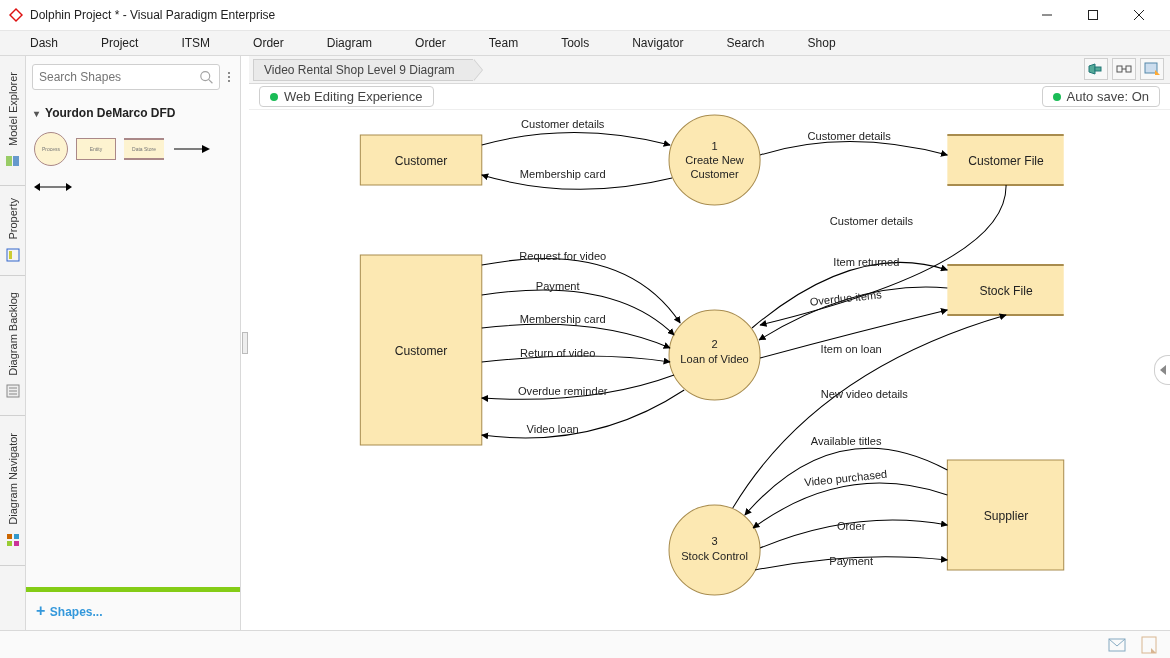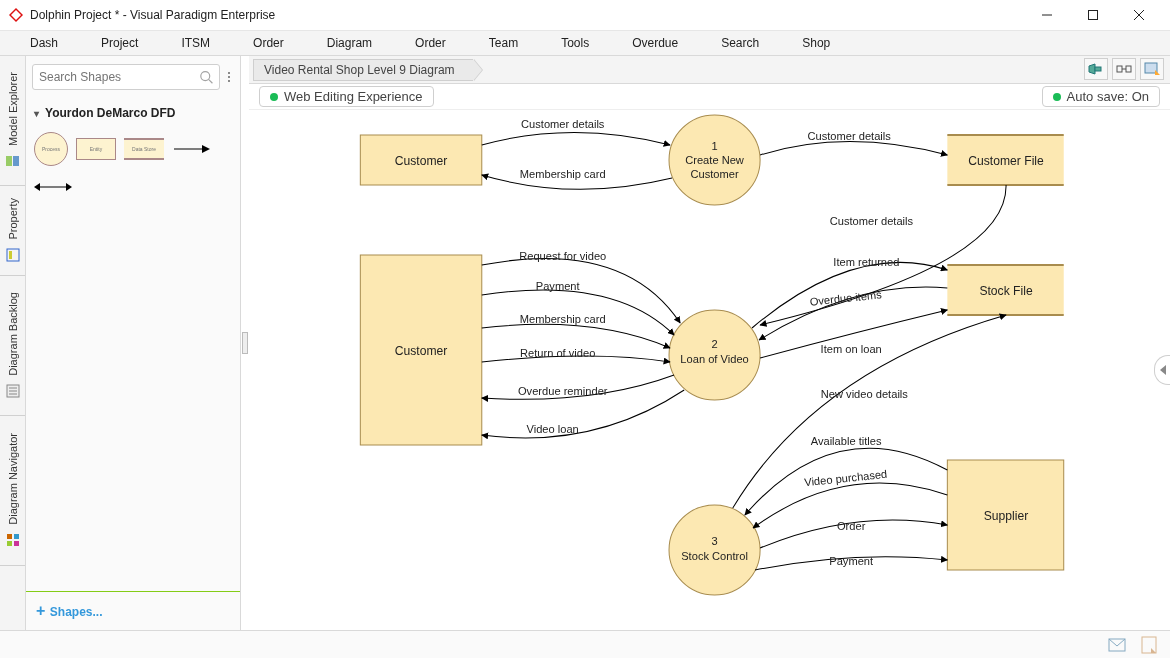--- a/index.html
+++ b/index.html
@@ -34,21 +34,21 @@
   .pal-search .more { width: 10px; display: flex; flex-direction: column; gap: 2px; align-items: center; cursor: pointer; }
   .pal-search .more i { width: 2px; height: 2px; background: #666; border-radius: 50%; }
   .pal-group-title { display: flex; align-items: center; font-weight: bold; padding: 10px 8px 6px 8px; gap: 6px; }
   .pal-group-title .chev { font-size: 10px; color: #555; }
   .pal-shapes { padding: 6px 8px; display: flex; flex-wrap: wrap; gap: 8px; align-items: center; }
   .pal-shape { display: inline-flex; align-items: center; justify-content: center; }
   .pal-circle { width: 34px; height: 34px; border: 1px solid #a88; border-radius: 50%; background: #fdf3d0; font-size: 5px; color: #777; display:flex; align-items:center; justify-content:center; }
   .pal-rect { width: 40px; height: 22px; border: 1px solid #a88; background: #fdf3d0; font-size: 5px; color:#777; display:flex; align-items:center; justify-content:center; }
   .pal-ds { width: 40px; height: 22px; border-top: 2px solid #a88; border-bottom: 2px solid #a88; background: #fdf3d0; font-size: 5px; color:#777; display:flex; align-items:center; justify-content:center; }
   .pal-arrow { width: 38px; height: 18px; }
-  .pal-footer { margin-top: auto; border-top: 1px solid #84cc16; padding: 10px 10px; }
+  .pal-footer { margin-top: auto; border-top: 5px solid #84cc16; padding: 10px 10px; }
   .pal-footer a { color: #3498db; font-weight: bold; text-decoration: none; }
 
   
   .splitter { width: 8px; position: relative; background: transparent; }
   .splitter .handle { position: absolute; top: 50%; left: 1px; width: 6px; height: 22px; border: 1px solid #bbb; background: #eee; transform: translateY(-50%); }
 
   
   .canvaswrap { flex: 1; display: flex; flex-direction: column; position: relative; }
   .tabbar { height: 28px; background: #f4f4f4; border-bottom: 1px solid #d9d9d9; display: flex; align-items: center; padding-left: 4px; position: relative; }
   .crumb { height: 22px; background: #eaeaea; border: 1px solid #cfcfcf; padding: 0 18px 0 10px; display: flex; align-items: center; position: relative; color: #444; border-right: none; }
@@ -108,21 +108,21 @@
 
 <div class="menubar">
   <div class="item">Dash</div>
   <div class="item">Project</div>
   <div class="item">ITSM</div>
   <div class="item">Order</div>
   <div class="item">Diagram</div>
   <div class="item">Order</div>
   <div class="item">Team</div>
   <div class="item">Tools</div>
-  <div class="item">Overdue</div>
+  <div class="item">Navigator</div>
   <div class="item">Search</div>
   <div class="item">Shop</div>
 </div>
 
 <div class="main">
 
   <div class="leftrail">
     <div class="sidetab" style="height:130px;">
       <div style="display:flex; flex-direction:column; align-items:center; gap:4px;">
         <span class="rot">Model Explorer</span>

